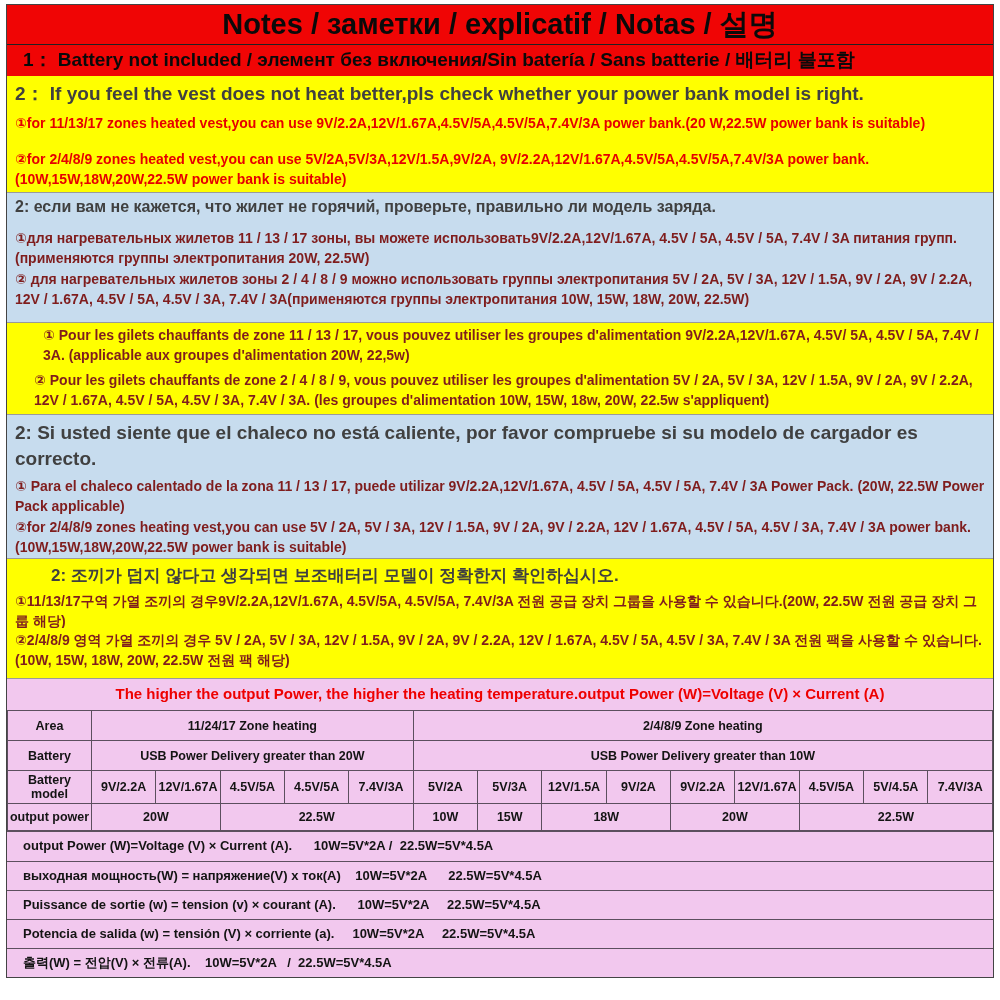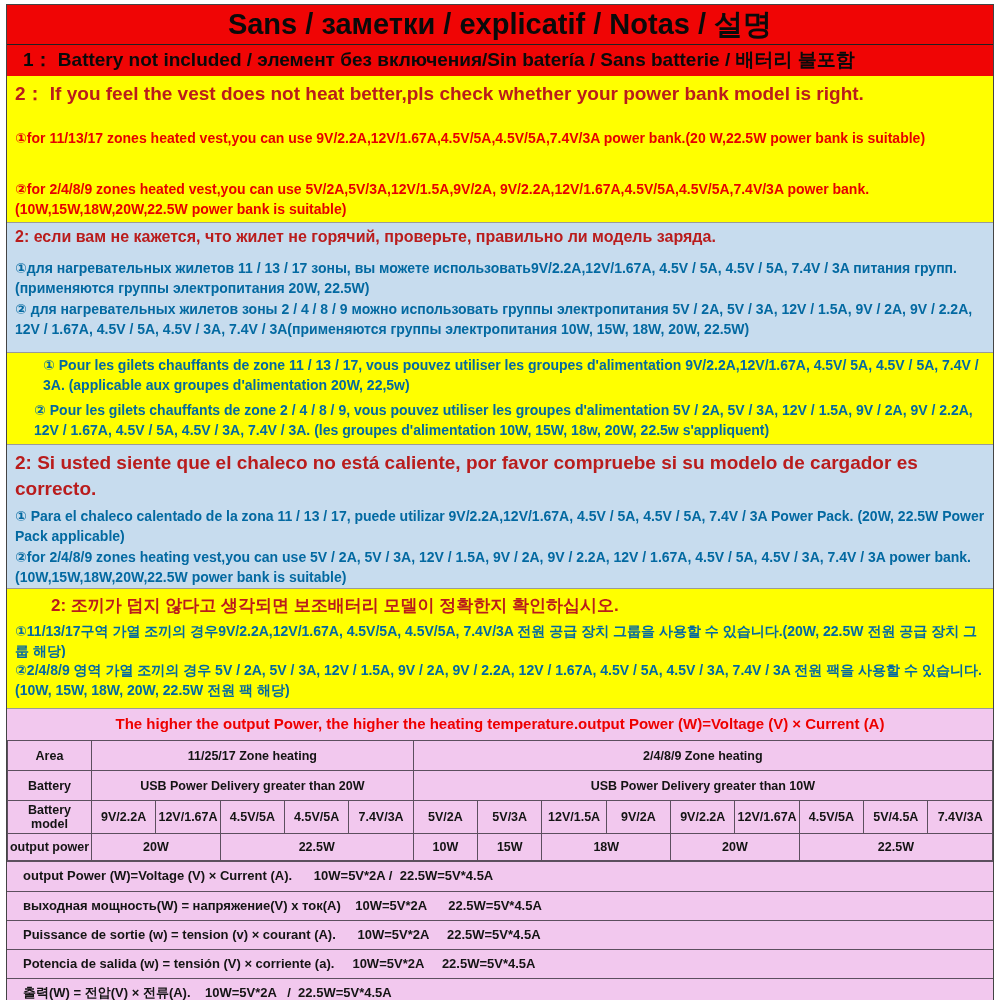--- a/index.html
+++ b/index.html
@@ -9,29 +9,29 @@
   .sheet { width:988px; border:1px solid #444; }
   .txt { white-space:pre-wrap; }
 
   
   .title-band { background:#f00505; height:40px; line-height:38px; text-align:center;
                 color:#0a0a0a; font-size:29px; border-bottom:1px solid #222; overflow:hidden; }
   .band1 { background:#f00505; height:31px; line-height:30px; color:#0a0a0a; font-size:19px;
            padding-left:16px; overflow:hidden; }
 
   
-  .sec-head { font-size:19px; color:#b91c1c; padding:5px 8px 0 8px; overflow:hidden; }
+  .sec-head { font-size:19px; color:#404040; padding:5px 8px 0 8px; overflow:hidden; }
   .sec-note { font-size:14px; line-height:1.42; padding:3px 8px 0 8px; overflow:hidden; }
 
   .bg-yellow { background:#ffff00; }
   .bg-blue   { background:#c7dcee; }
   .bg-pink   { background:#f2c8ee; }
 
-  .red-txt   { color:#e60000;margin-top:15px; }
-  .blk-txt   { color:#0369a1; }
+  .red-txt   { color:#e60000; }
+  .blk-txt   { color:#7f1d1d; }
 
   .sec { border-top:1px solid #9a9a9a; }
 
   
   .en-head { height:35px; }
   .en-n1 { height:36px; }
   .en-n2 { height:45px; }
   
   .ru-head { height:33px; font-size:16px; }
   .ru-n1 { height:41px; }
@@ -63,21 +63,21 @@
                  color:#141414; font-size:13px; overflow:hidden; }
   .formula-block { border-top:1px solid #5c4f5e; }
   .formula-row:first-child { border-top:none; }
 </style>
 </head>
 <body>
 
 <div class="page">
   <div class="sheet">
 
-    <div class="title-band txt">Sans / заметки / explicatif / Notas / 설명</div>
+    <div class="title-band txt">Notes / заметки / explicatif / Notas / 설명</div>
 
     <div class="band1 txt">1： Battery not included / элемент без включения/Sin batería / Sans batterie / 배터리 불포함</div>
 
     <div class="bg-yellow">
       <div class="sec-head en-head txt">2： If you feel the vest does not heat better,pls check whether your power bank model is right.</div>
       <div class="sec-note en-n1 red-txt txt">①for 11/13/17 zones heated vest,you can use 9V/2.2A,12V/1.67A,4.5V/5A,4.5V/5A,7.4V/3A power bank.(20 W,22.5W power bank is suitable)</div>
       <div class="sec-note en-n2 red-txt txt">②for 2/4/8/9 zones heated vest,you can use 5V/2A,5V/3A,12V/1.5A,9V/2A, 9V/2.2A,12V/1.67A,4.5V/5A,4.5V/5A,7.4V/3A power bank.(10W,15W,18W,20W,22.5W power bank is suitable)</div>
     </div>
 
     <div class="bg-blue sec">
@@ -120,21 +120,21 @@
             <col>
             <col>
             <col>
             <col>
             <col>
             <col>
         </colgroup>
         <tbody>
             <tr class="r-area">
           <td class="lbl">Area</td>
-          <td colspan="5">11/25/17 Zone heating</td>
+          <td colspan="5">11/24/17 Zone heating</td>
           <td colspan="9">2/4/8/9 Zone heating</td>
         </tr>
         <tr class="r-batt">
           <td class="lbl">Battery</td>
           <td colspan="5">USB Power Delivery greater than 20W</td>
           <td colspan="9">USB Power Delivery greater than 10W</td>
         </tr>
         <tr class="r-model">
           <td class="lbl">Battery model</td>
           <td>9V/2.2A</td>

